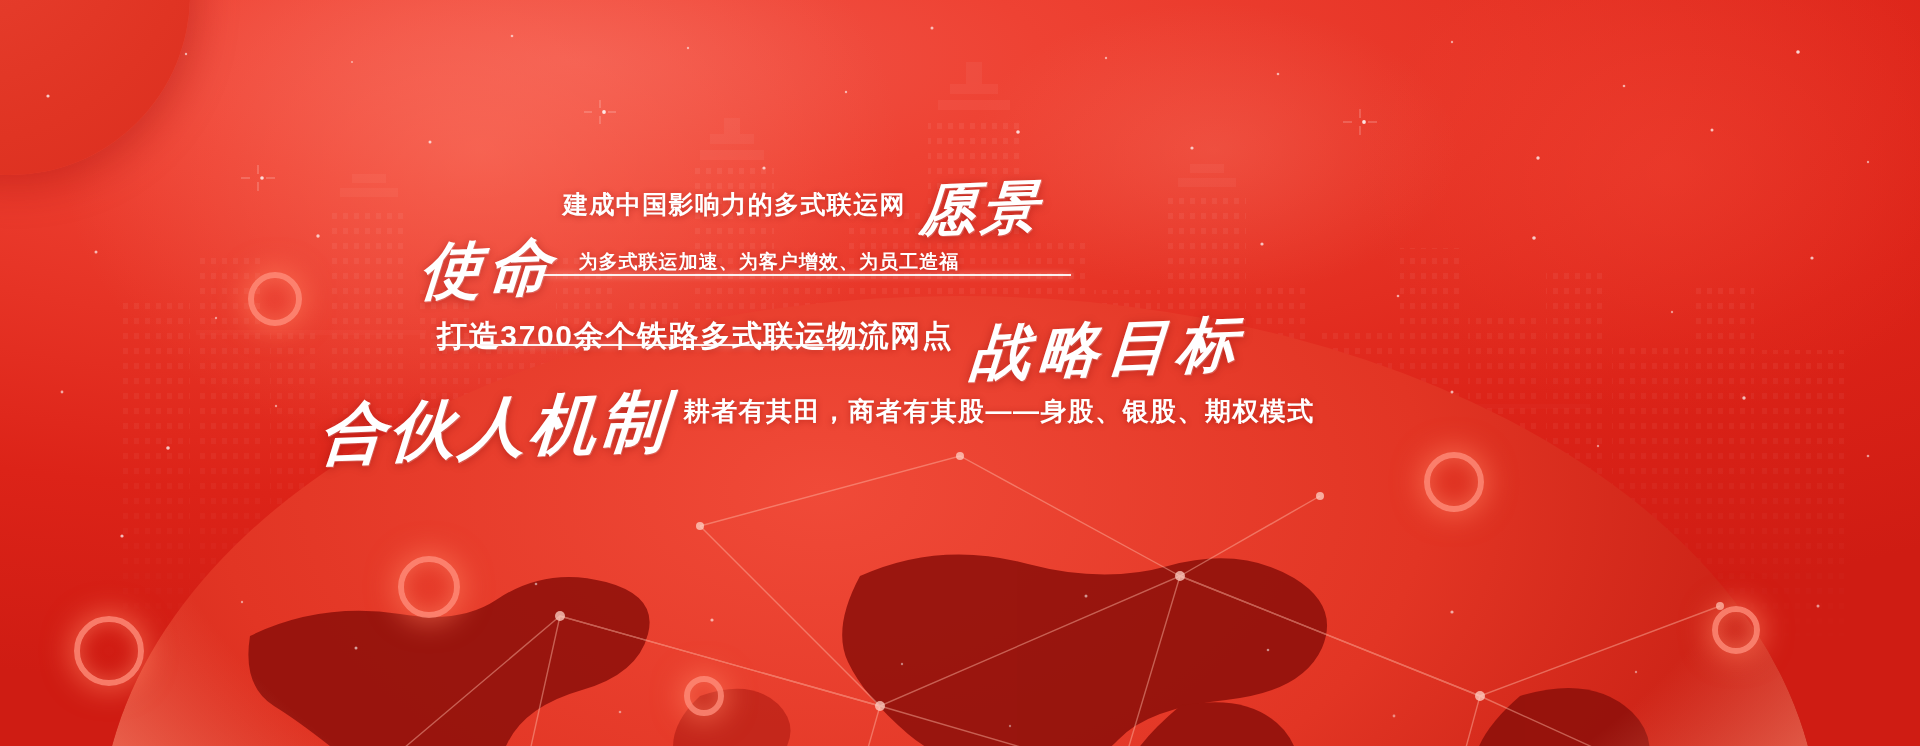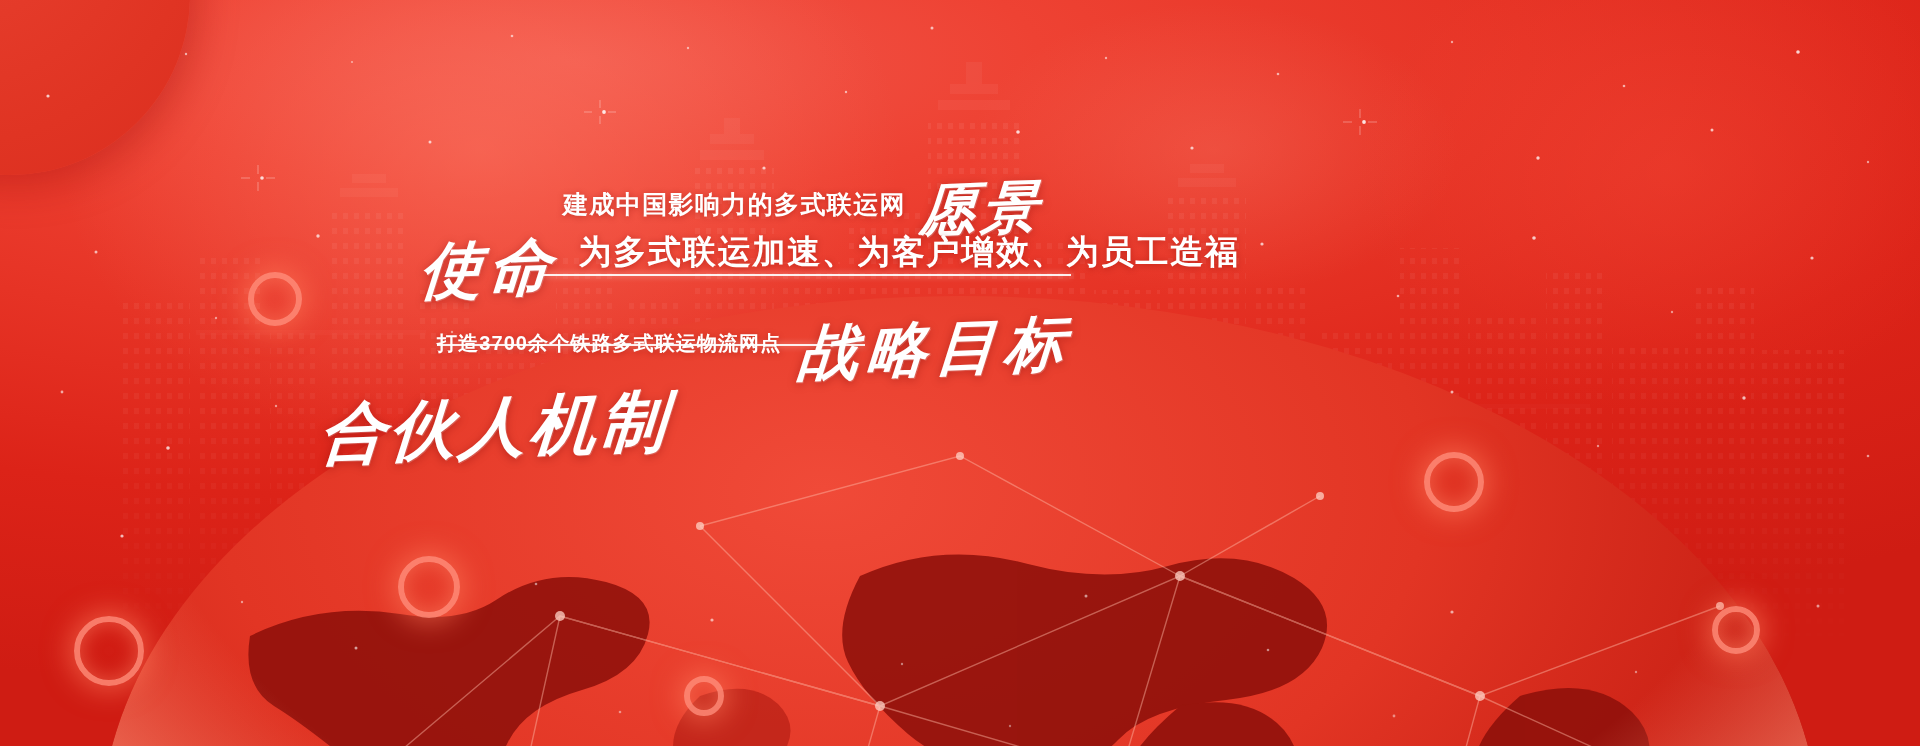--- a/index.html
+++ b/index.html
@@ -63,26 +63,26 @@
   }
 
   
   #row-vision{left:563px;top:168px;}
   #row-vision .body-txt{font-size:25px;}
   #row-vision .brush{font-size:56px;line-height:.95;margin-left:14px;position:relative;top:14px;}
 
   
   #row-mission{left:420px;top:218px;}
   #row-mission .brush{font-size:62px;line-height:.95;margin-right:22px;position:relative;top:22px;}
-  #row-mission .body-txt{font-size:33px;position:relative;top:-2px;}
+  #row-mission .body-txt{font-size:19px;position:relative;top:-2px;}
   #u-mission{left:543px;top:274px;width:528px;}
 
   
   #row-goal{left:437px;top:300px;}
-  #row-goal .body-txt{font-size:20px;}
+  #row-goal .body-txt{font-size:30px;}
   #row-goal .brush{font-size:60px;line-height:.95;margin-left:18px;position:relative;top:20px;letter-spacing:.14em;}
   #u-goal{left:437px;top:344px;width:428px;}
 
   
   #row-partner{left:320px;top:366px;}
   #row-partner .brush{font-size:66px;line-height:.95;margin-right:14px;position:relative;top:30px;letter-spacing:.06em;}
   #row-partner .body-txt{font-size:26px;position:relative;top:0px;}
 </style>
 </head>
 <body>
@@ -331,16 +331,17 @@
     <div class="underline" id="u-mission"></div>
 
     <div class="row" id="row-goal">
       <span class="body-txt">打造3700余个铁路多式联运物流网点</span>
       <span class="brush">战略目标</span>
     </div>
     <div class="underline" id="u-goal"></div>
 
     <div class="row" id="row-partner">
       <span class="brush">合伙人机制</span>
+      <span class="body-txt">耕者有其田，商者有其股——身股、银股、期权模式</span>
     </div>
 
   </div>
 </div>
 
 </body></html>

